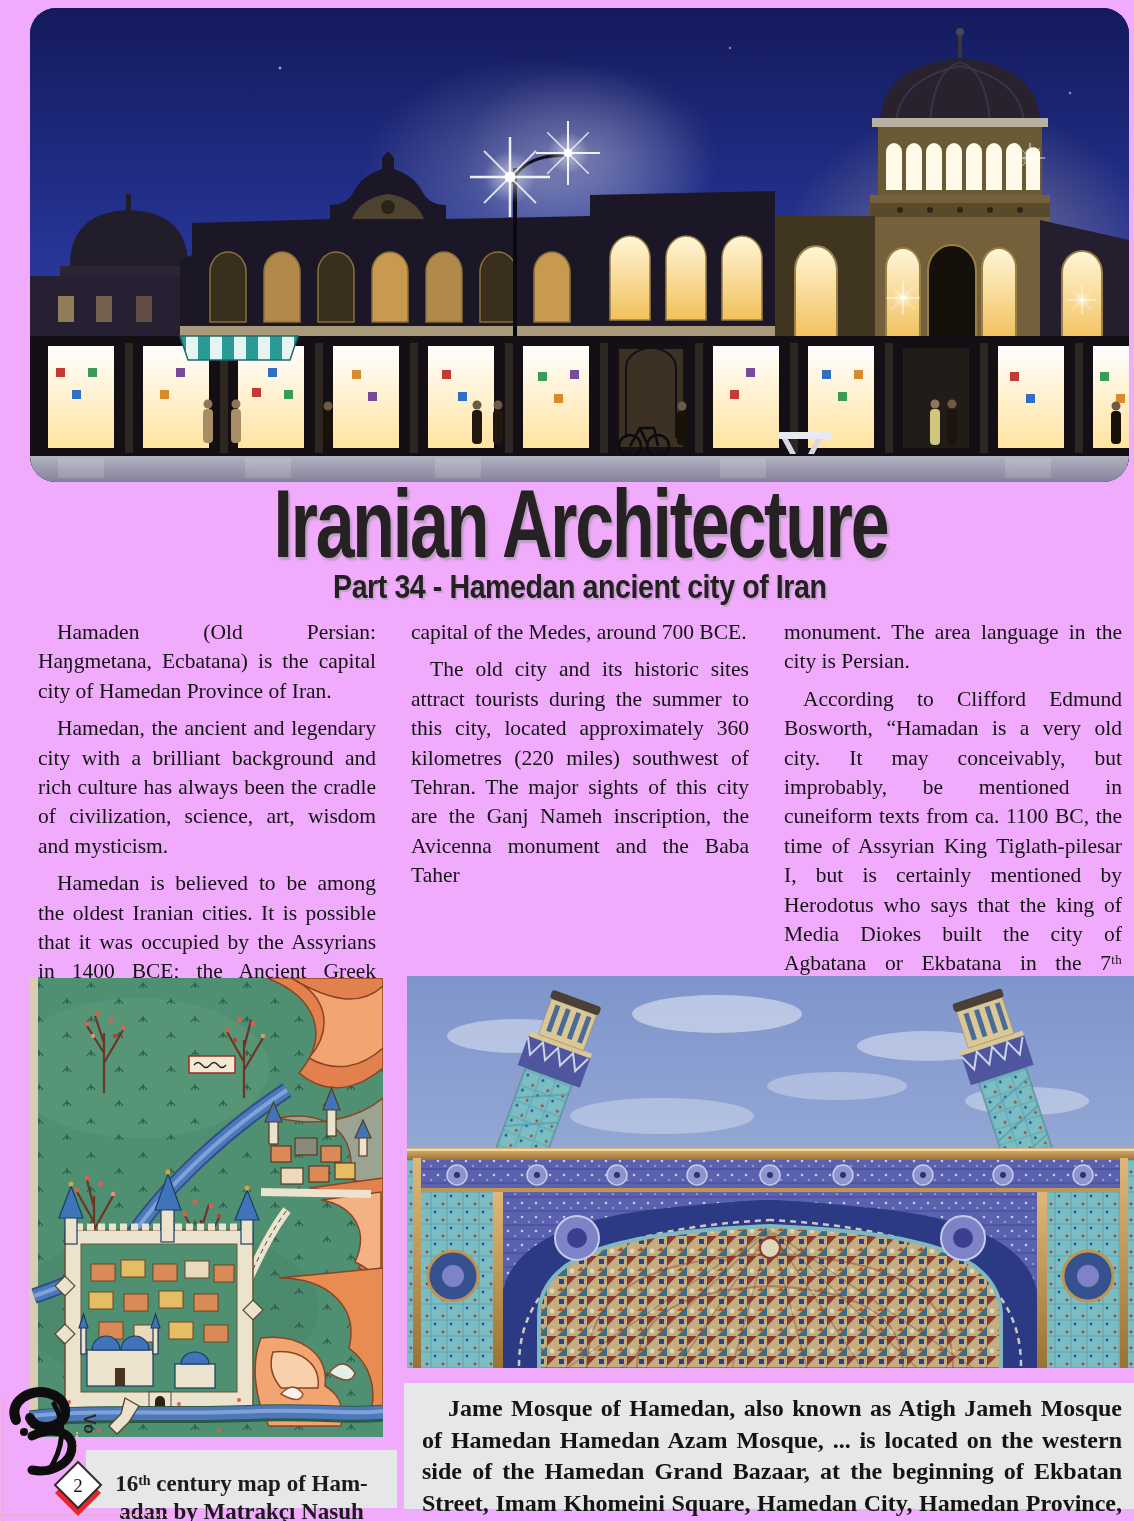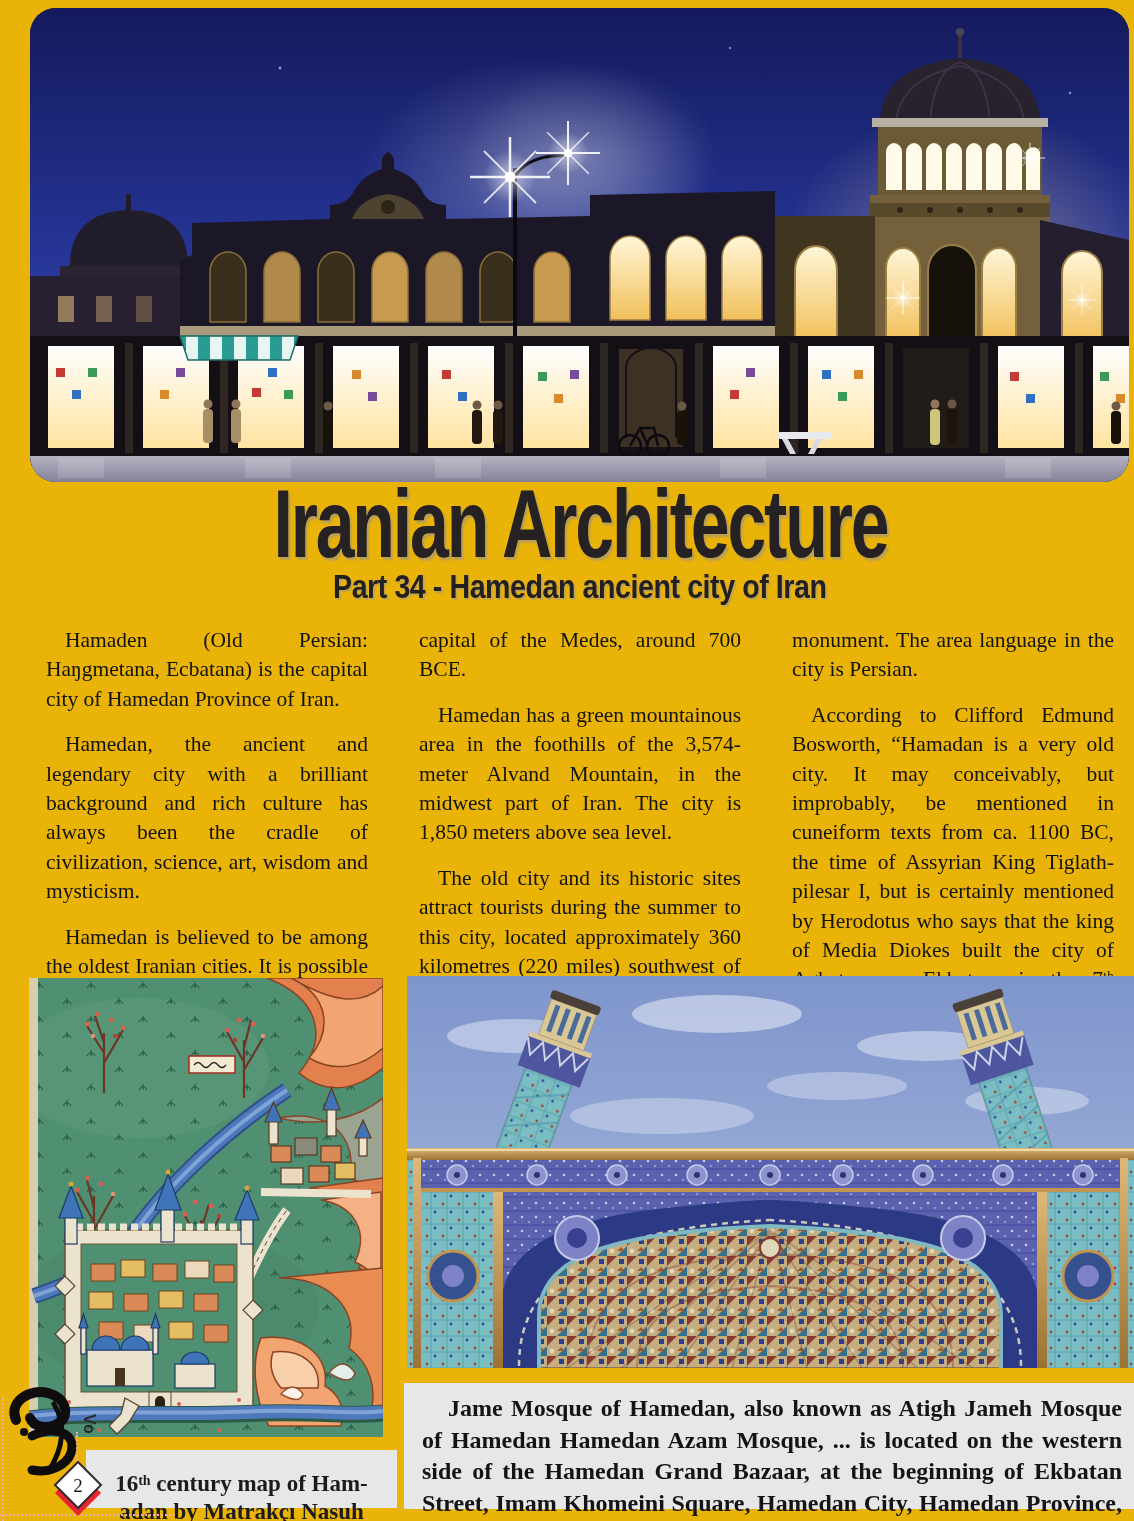--- a/index.html
+++ b/index.html
@@ -1,17 +1,17 @@
 <!DOCTYPE html>
 <html><head>
 <meta charset="utf-8">
 <style>
   html,body { margin:0; padding:0; background:#fff; }
   .page {
-    position:relative; width:1134px; height:1521px; background:#eab308;
+    position:relative; width:1134px; height:1521px; background:#f0abfc;
     font-family:"Liberation Serif","DejaVu Serif",serif; overflow:hidden;
   }
   
   .hero {
     position:absolute; left:30px; top:8px; width:1099px; height:474px;
     border-radius:26px; overflow:hidden; background:#141a5c;
   }
   .hero svg { display:block; width:100%; height:100%; }
   
   .title-wrap { position:absolute; left:30px; top:478px; width:1100px; height:92px; text-align:center; }
@@ -24,21 +24,21 @@
   .subtitle-wrap { position:absolute; left:30px; top:567px; width:1100px; height:40px; text-align:center; }
   .subtitle-text {
     display:inline-block; font-family:"Liberation Sans","DejaVu Sans",sans-serif;
     font-weight:bold; font-size:34px; line-height:38px; letter-spacing:-.5px;
     transform:scaleX(.84); transform-origin:50% 50%; white-space:nowrap;
     color:#242021; text-shadow:2px 2px 1px rgba(150,150,150,.5);
   }
   
   .columns { position:absolute; left:30px; top:610px; width:1100px; display:flex; gap:19px; }
   .col { width:354px; font-size:21.5px; line-height:29.4px; text-align:justify; color:#131313; }
-  .col p { margin:16px; text-indent:19px; }
+  .col p { margin:8px; text-indent:19px; }
   .col p.cont { text-indent:0; }
   
   .map-fig { position:absolute; left:29px; top:978px; width:354px; height:459px; }
   .map-fig svg { display:block; width:100%; height:100%; }
   .map-caption {
     position:absolute; left:86px; top:1450px; width:311px; height:58px;
     background:#e6e7e9; text-align:center; font-weight:bold; font-size:23px;
     line-height:28px; padding-top:20px; box-sizing:border-box; color:#1c1a1a;
   }
   .mosque-photo { position:absolute; left:407px; top:976px; width:727px; height:392px; overflow:hidden; }
@@ -327,21 +327,20 @@
   </div>
 
   <div class="columns">
     <div class="col">
       <p>Hamaden (Old Persian: Haŋgmetana, Ecbatana) is the capital city of Hamedan Province of Iran.</p>
       <p>Hamedan, the ancient and legendary city with a brilliant background and rich culture has always been the cradle of civilization, science, art, wisdom and mysticism.</p>
       <p>Hamedan is believed to be among the oldest Iranian cities. It is possible that it was occupied by the Assyrians in 1400 BCE; the Ancient Greek historian, Herodotus, states that it was the</p>
     </div>
     <div class="col">
       <p class="cont">capital of the Medes, around 700 BCE.</p>
-      <p>Hamedan has a green mountainous area in the foothills of the 3,574-meter Alvand Mountain, in the midwest part of Iran. The city is 1,850 meters above sea level.</p>
       <p>The old city and its historic sites attract tourists during the summer to this city, located approximately 360 kilometres (220 miles) southwest of Tehran. The major sights of this city are the Ganj Nameh inscription, the Avicenna monument and the Baba Taher</p>
     </div>
     <div class="col">
       <p class="cont">monument. The area language in the city is Persian.</p>
       <p>According to Clifford Edmund Bosworth, “Hamadan is a very old city. It may conceivably, but improbably, be mentioned in cuneiform texts from ca. 1100 BC, the time of Assyrian King Tiglath-pilesar I, but is certainly mentioned by Herodotus who says that the king of Media Diokes built the city of Agbatana or Ekbatana in the 7ᵗʰ century BC.</p>
       <p>Hamadan was established by the Me-</p>
     </div>
   </div>
 
   <div class="map-fig">

